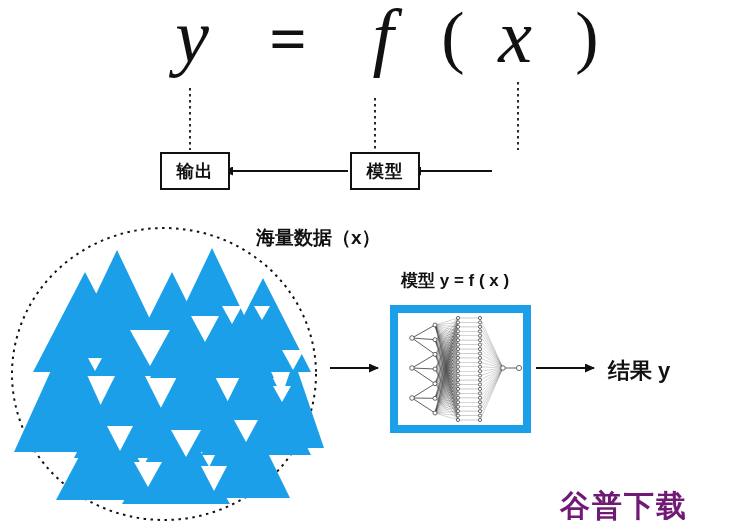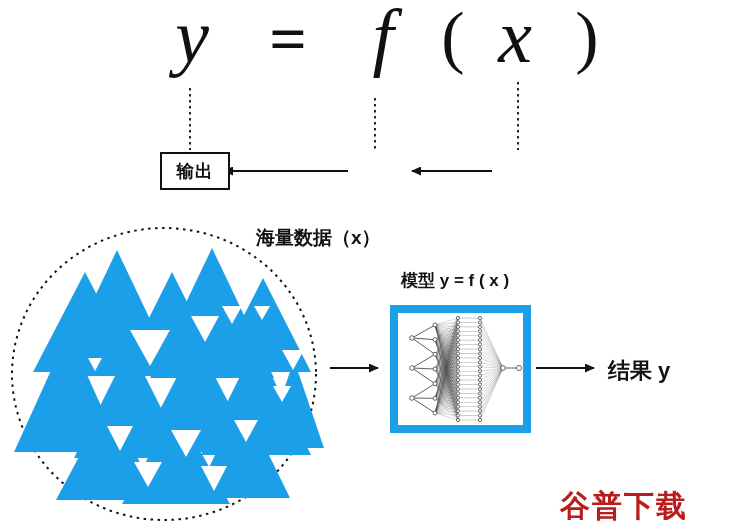--- a/index.html
+++ b/index.html
@@ -79,20 +79,21 @@
   <div>
     <span class="formula-glyph italic" style="left:192px">y</span>
     <span class="formula-glyph eq" style="left:288px">=</span>
     <span class="formula-glyph italic" style="left:383px">f</span>
     <span class="formula-glyph paren" style="left:453px">(</span>
     <span class="formula-glyph italic" style="left:515px">x</span>
     <span class="formula-glyph paren" style="left:587px">)</span>
   </div>
 
   <div class="flow-box" style="left:160px;top:152px">输出</div>
+  <div class="flow-box" style="left:350px;top:152px">模型</div>
 
   <div class="label" id="cluster-label">海量数据（x）</div>
   <div class="label" id="model-label">模型 y = f ( x )</div>
   <div class="label" id="result-label">结果 y</div>
 
   <div id="nn-box" style="border: 8px solid rgb(27, 159, 232);">
     <svg id="nn-svg" width="125" height="112" viewBox="0 0 125 112">
       <g id="nn-links">
           <line x1="14" y1="25" x2="37" y2="12" stroke="#222" stroke-width="0.8" opacity="0.9"></line>
           <line x1="14" y1="25" x2="37" y2="26.666666666666664" stroke="#222" stroke-width="0.8" opacity="0.9"></line>
@@ -379,14 +380,14 @@
           <circle cx="82" cy="93.69565217391305" r="1.6" fill="#fff" stroke="#444" stroke-width="0.8"></circle>
           <circle cx="82" cy="98.1304347826087" r="1.6" fill="#fff" stroke="#444" stroke-width="0.8"></circle>
           <circle cx="82" cy="102.56521739130434" r="1.6" fill="#fff" stroke="#444" stroke-width="0.8"></circle>
           <circle cx="82" cy="107" r="1.6" fill="#fff" stroke="#444" stroke-width="0.8"></circle>
           <circle cx="105" cy="55" r="2.3" fill="#fff" stroke="#444" stroke-width="0.8"></circle>
           <circle cx="121" cy="55" r="2.6" fill="#fff" stroke="#444" stroke-width="0.8"></circle>
         </g>
     </svg>
   </div>
 
-  <div id="watermark" style="color: #b91c1c; font-family: Liberation Mono, monospace;">谷普下载</div>
+  <div id="watermark" style="color: #701a75; font-family: Liberation Mono, monospace;">谷普下载</div>
 </div>
 
 </body></html>

